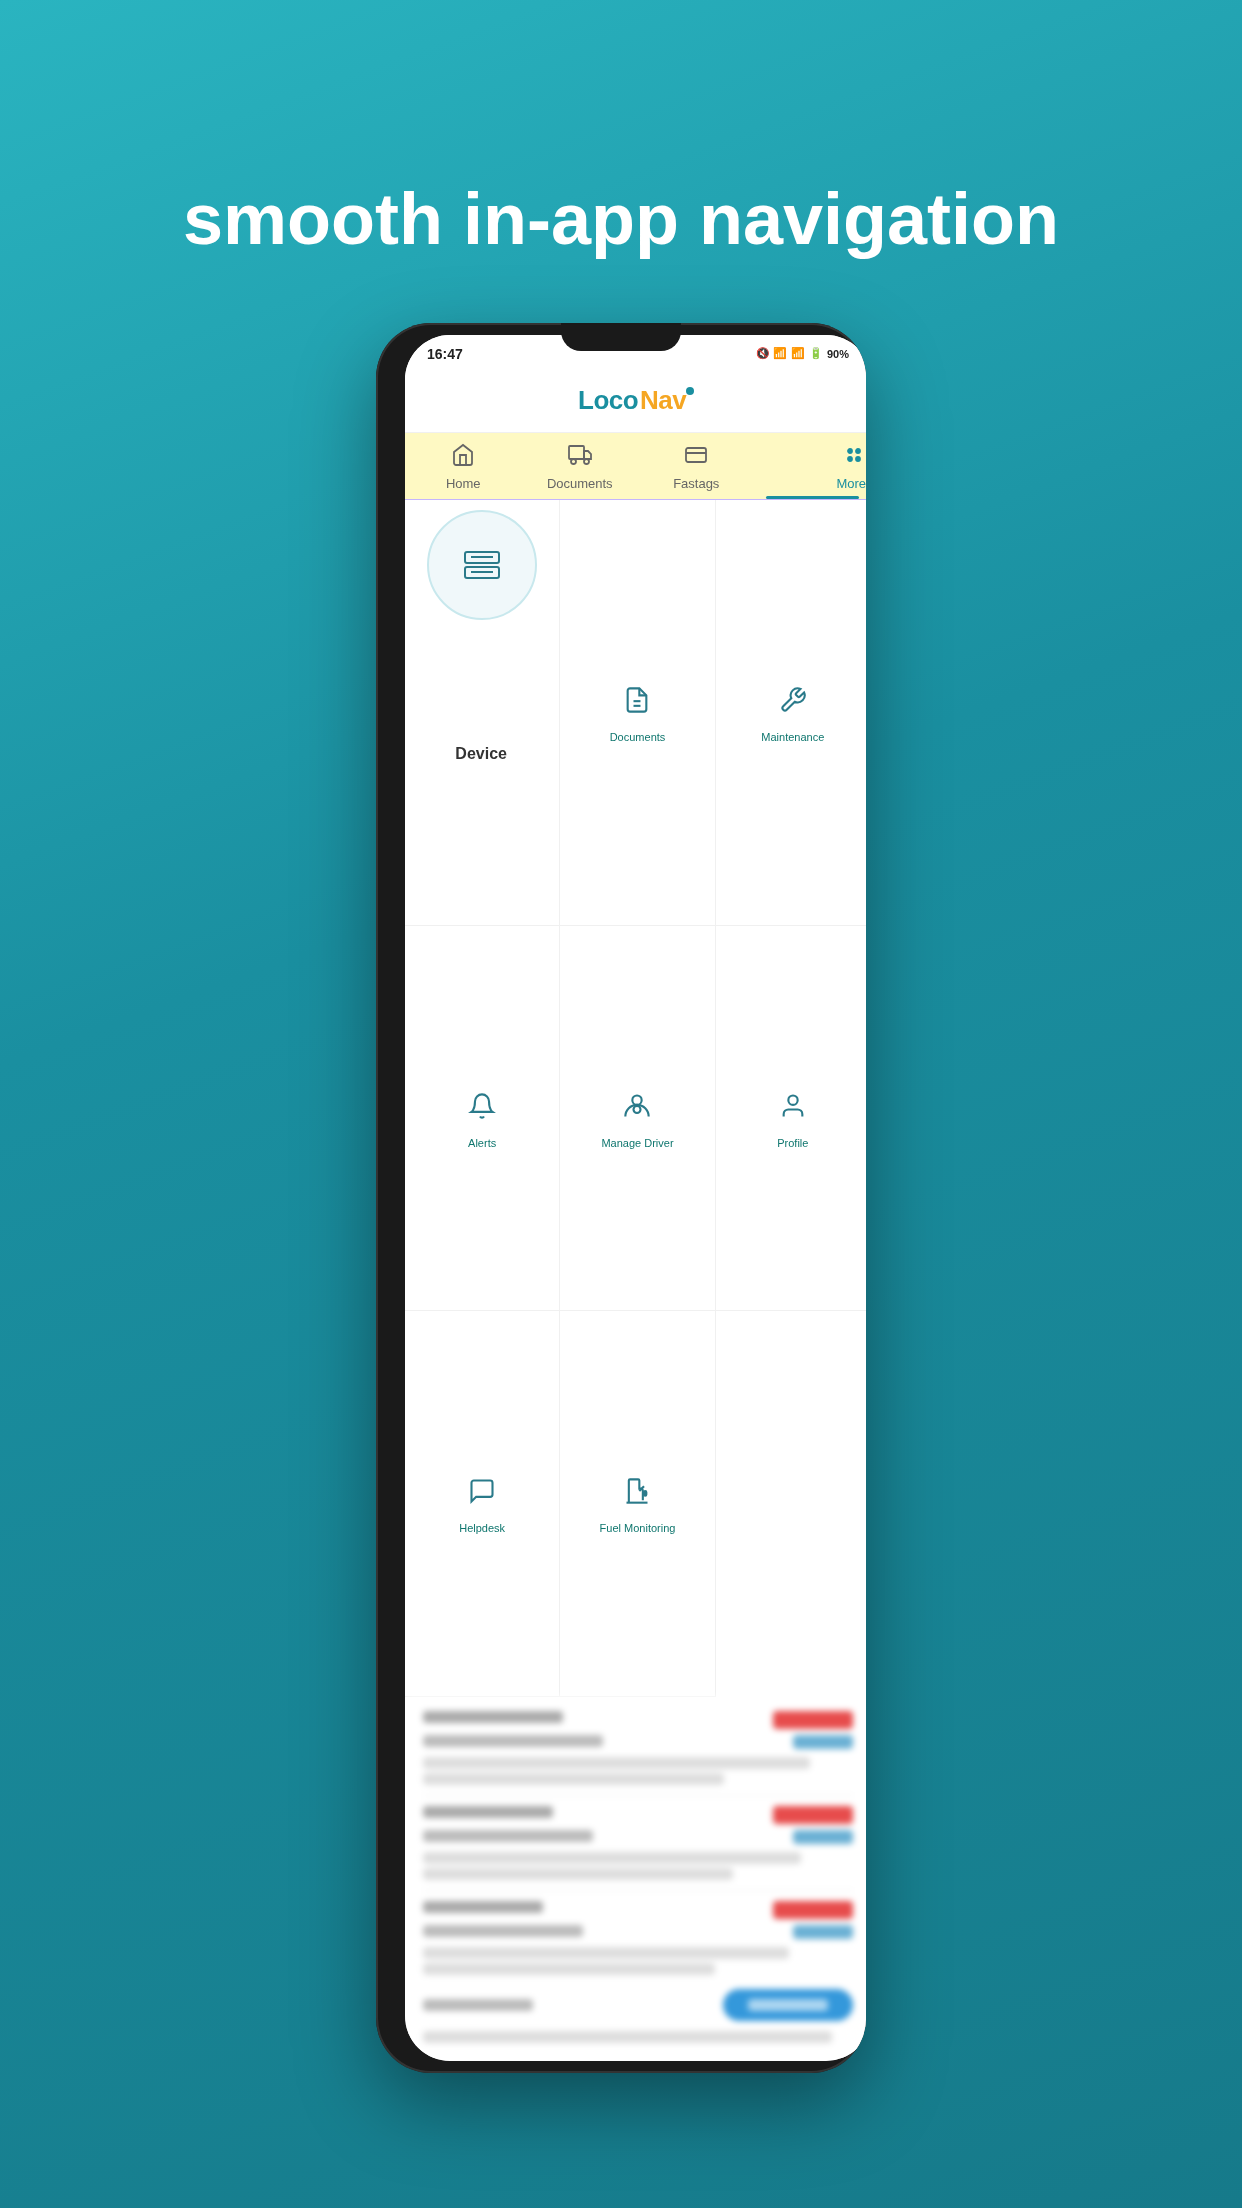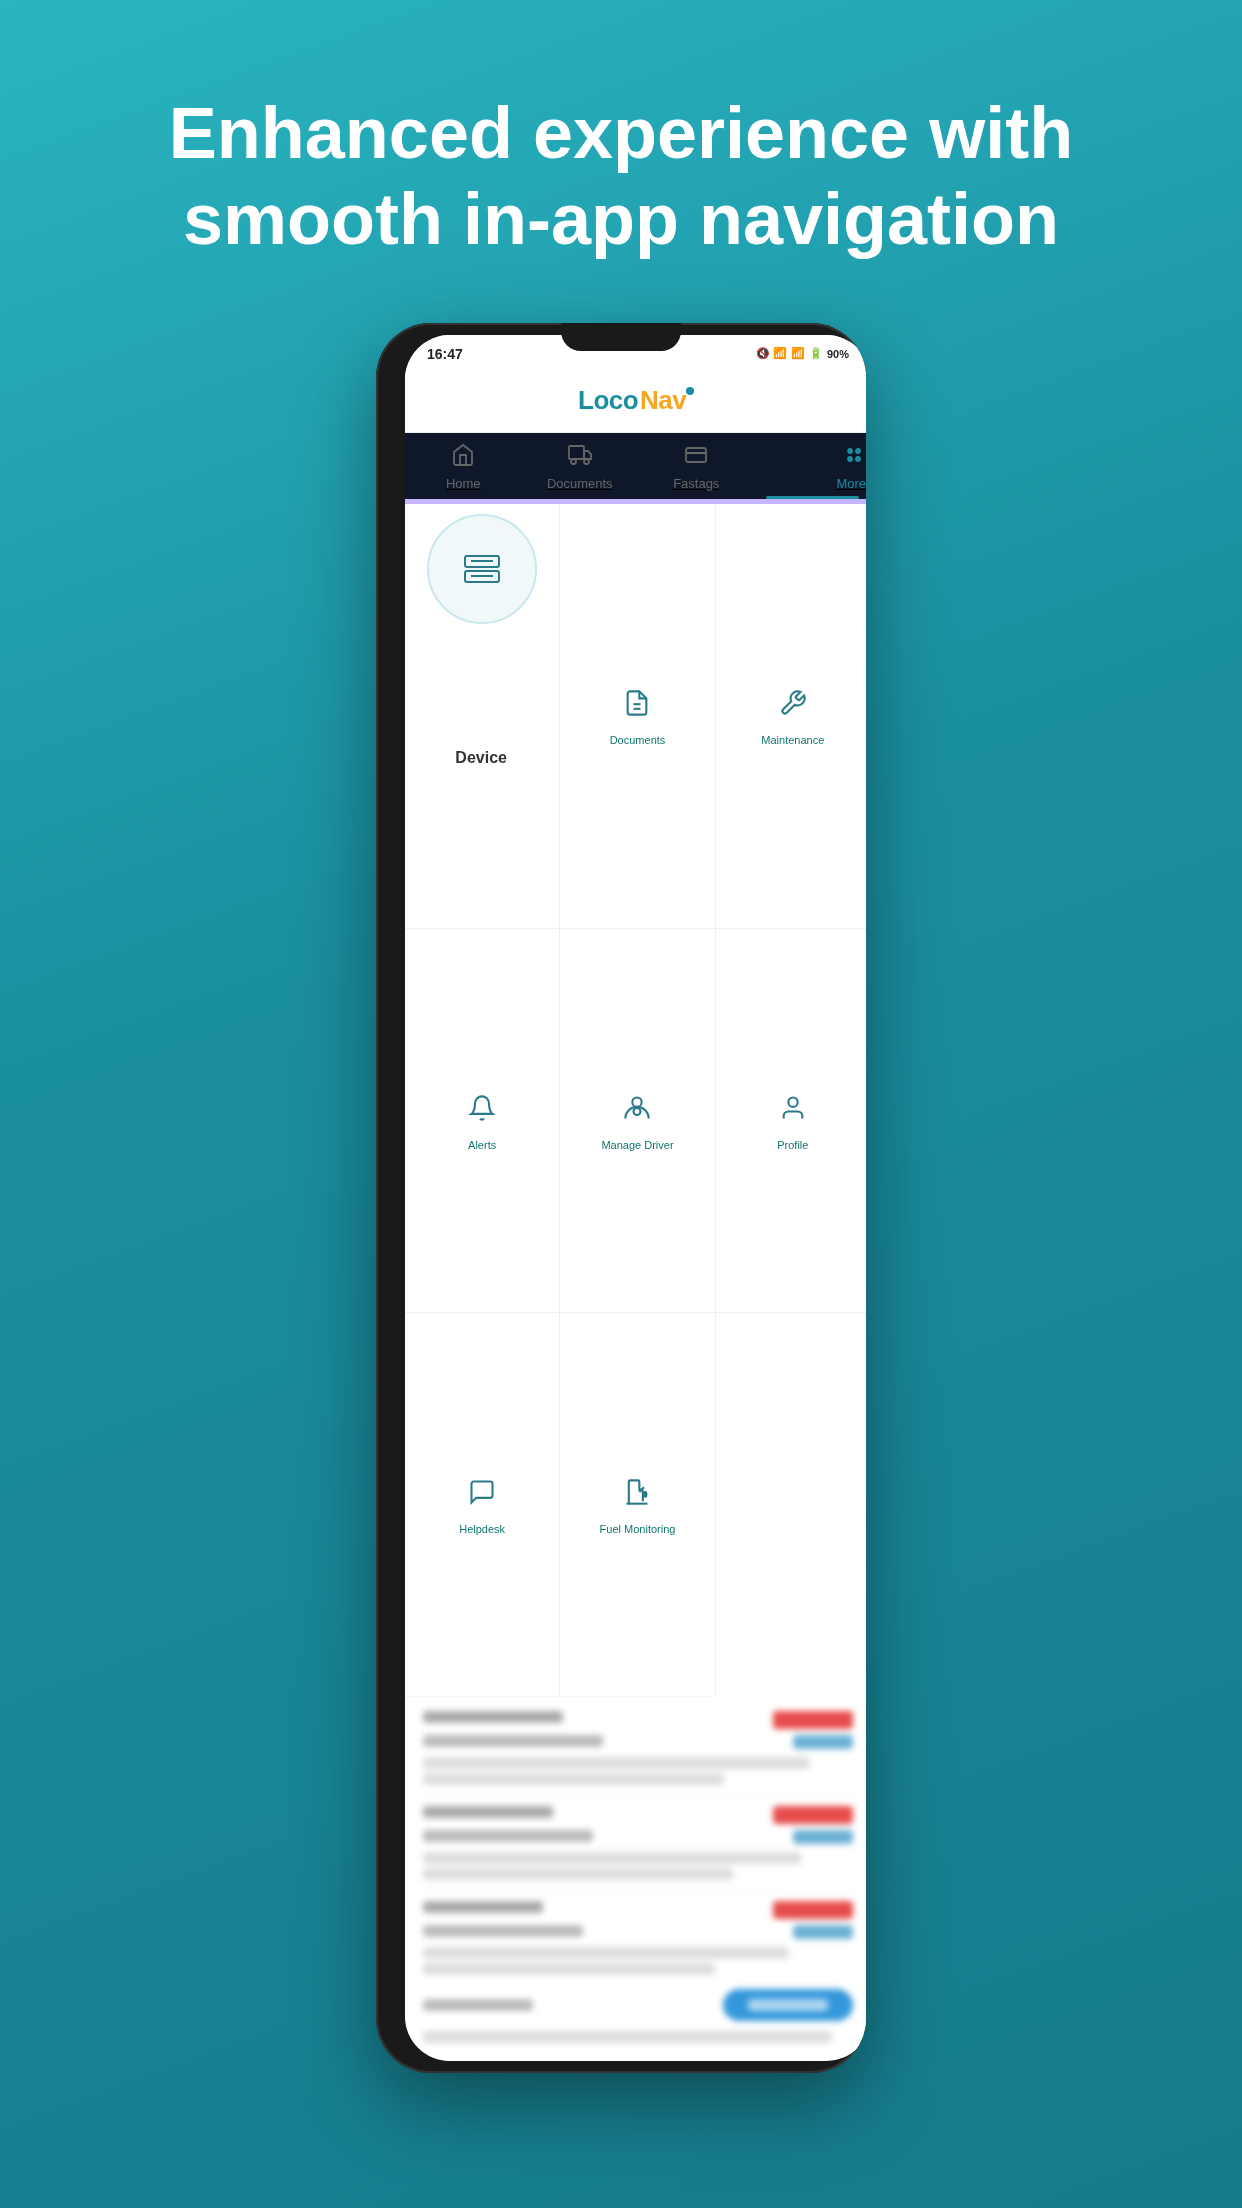--- a/index.html
+++ b/index.html
@@ -104,23 +104,22 @@
       font-size: 26px;
       font-weight: 800;
       color: #1a8fa0;
       letter-spacing: -0.5px;
       text-decoration: underline;
     }
 
     
     .nav-tabs {
       display: flex;
-      border-bottom: 5px solid #c4b5fd;
-      background: #0f172a;
-      text-decoration: underline;
+      border-bottom: 1px solid #c4b5fd;
+      background: #fef9c3;
     }
 
     .nav-tab {
       flex: 1;
       display: flex;
       flex-direction: column;
       align-items: center;
       padding: 10px 5px 8px;
       font-size: 13px;
       color: #666;
@@ -254,21 +253,21 @@
     .blur-divider {
       height: 1px;
       background: #eee;
       margin: 10px 0;
     }
   </style>
 </head>
 <body>
 
 <div class="headline">
-  <span>Enhanced experience with</span><br>
+  <br>
   <span>smooth in-app navigation</span>
 </div>
 
 <div class="phone-wrapper">
   <div class="phone">
     <div class="notch"></div>
     <div class="phone-inner">
 
       <div class="status-bar">
         <span class="status-time">16:47</span>

